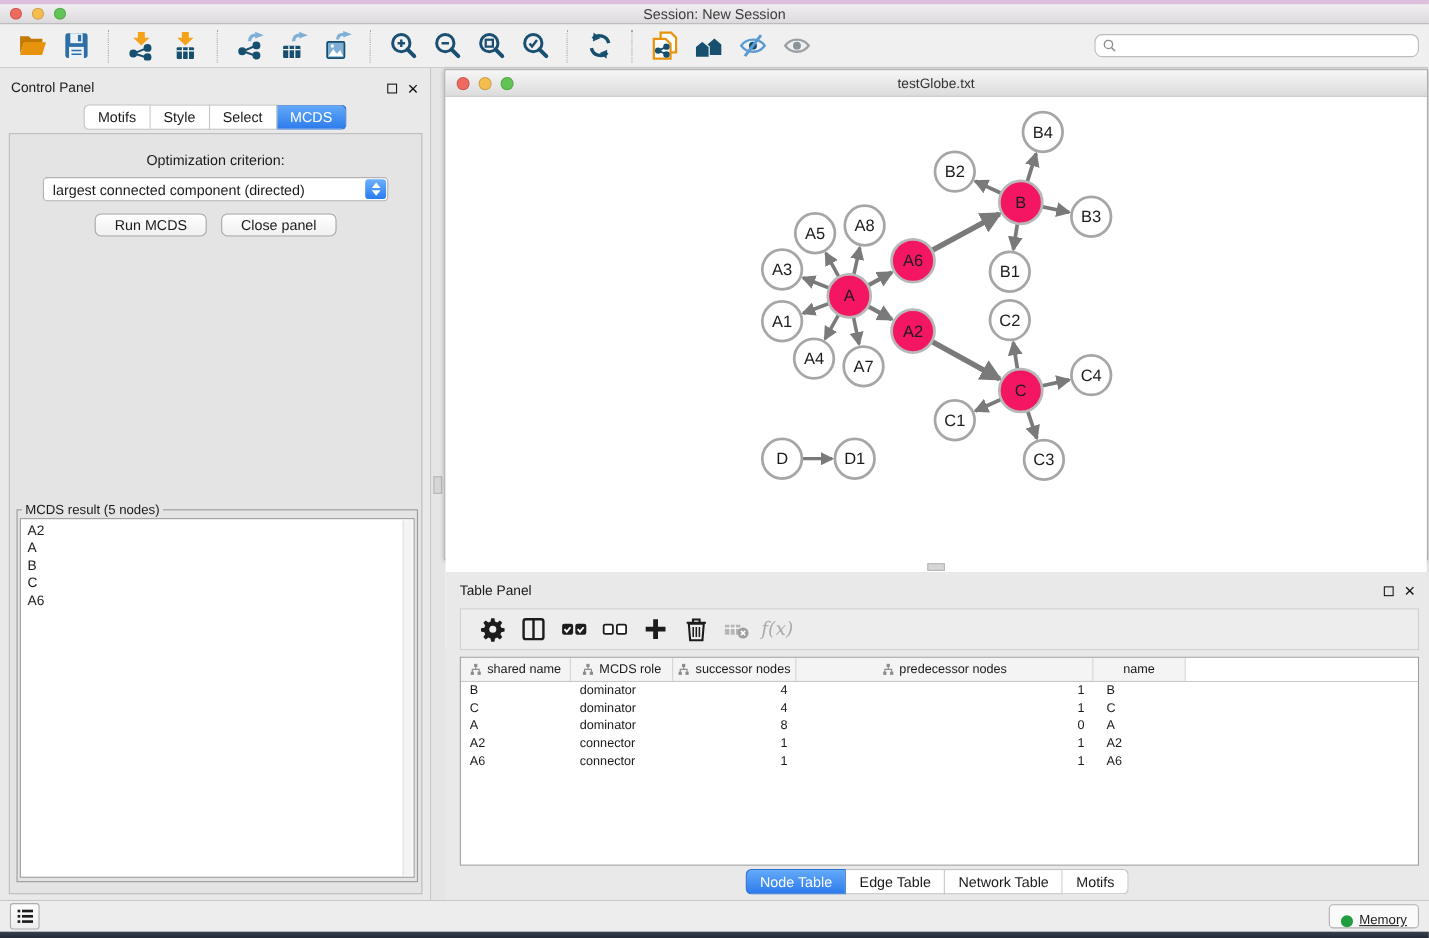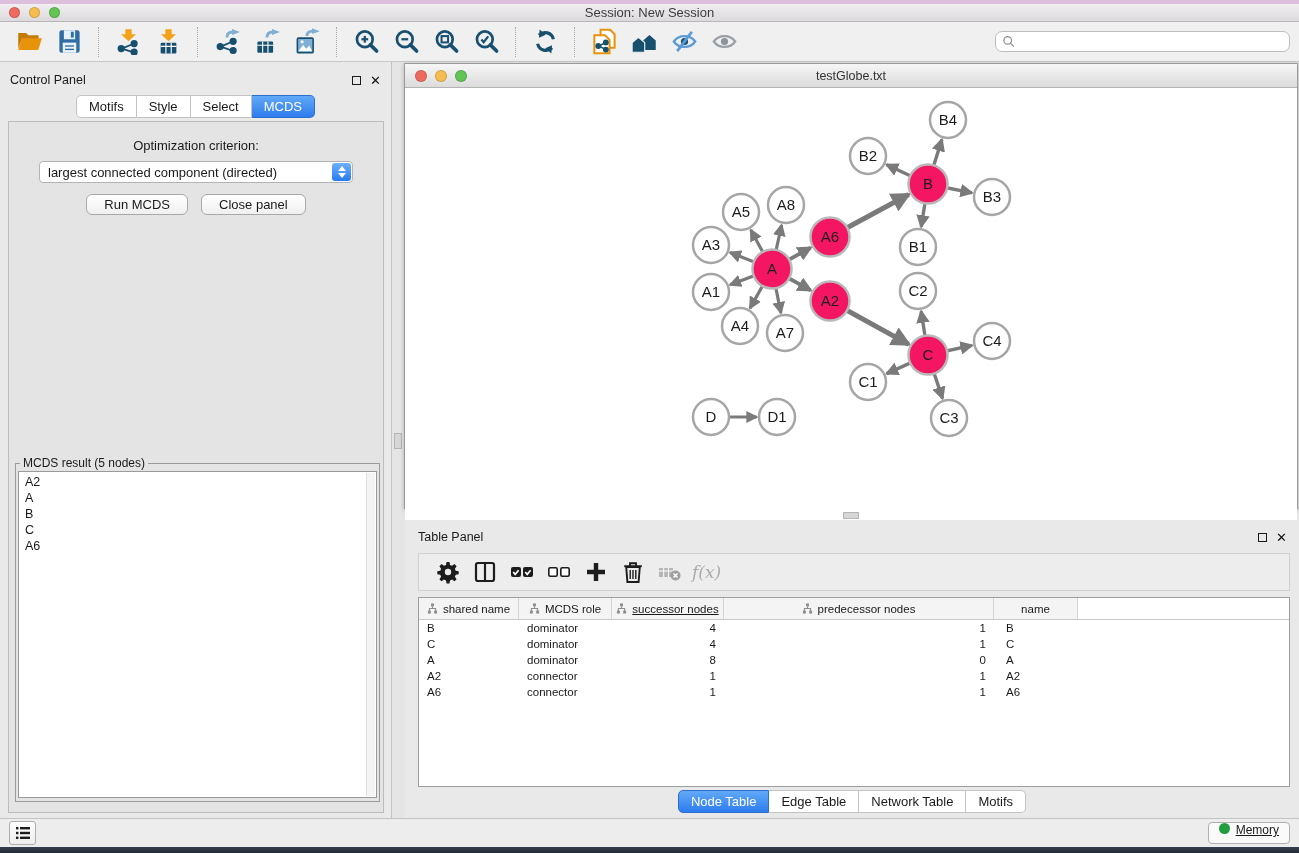--- a/index.html
+++ b/index.html
@@ -103,28 +103,28 @@
   .thead { height: 22px; background: #f4f4f4; border-bottom: 1px solid #c9c9c9; display: flex; justify-content: space-between; }
   .th { display: flex; align-items: center; justify-content: center; gap: 5px; border-right: 1px solid #d4d4d4; height: 100%; }
   .th svg { width: 11px; height: 11px; }
   .th-fill { flex: 1; background: #fff; }
   .trow { display: flex; height: 16px; line-height: 16px; }
   .c0 { width: 100px; padding-left: 8px; }
   .c1 { width: 93px;  padding-left: 8px; }
   .c2 { width: 112px; text-align: right; padding-right: 8px; }
   .c3 { width: 270px; text-align: right; padding-right: 8px; }
   .c4 { width: 84px;  padding-left: 12px; }
-  .h0 { width: 100px; } .h1 { width: 93px; } .h2 { width: 112px; text-decoration: underline; } .h3 { width: 270px; } .h4 { width: 84px; }
+  .h0 { width: 100px; } .h1 { width: 93px; } .h2 { width: 112px; } .h3 { width: 270px; } .h4 { width: 84px; }
   .tp-tabs { margin-top: 3px; display: flex; justify-content: center; }
 
   
   .status-bar { height: 29px; background: #ededed; border-top: 1px solid #c3c3c3; display: flex; align-items: center; padding: 0 9px; }
   .list-btn { width: 27px; height: 24px; border: 1px solid #adadad; border-radius: 3px; background: linear-gradient(#fdfdfd,#eeeeee); display: flex; align-items: center; justify-content: center; }
   .list-btn svg { width: 16px; height: 14px; }
-  .memory-btn { margin-left: auto; height: 22px; border: 1px solid #b0b0b0; border-radius: 4px; background: #fafafa; display: flex; align-items: flex-start; gap: 6px; padding: 0 10px; font-size: 12px; text-decoration: underline; }
+  .memory-btn { margin-left: auto; height: 22px; border: 1px solid #b0b0b0; border-radius: 4px; background: #fafafa; display: flex; align-items: flex-end; gap: 6px; padding: 0 10px; font-size: 12px; text-decoration: underline; }
   .mem-dot { width: 11px; height: 11px; border-radius: 50%; background: #1f9d3f; }
   .desktop-strip { height: 6px; background: linear-gradient(#37404e,#222a36); }
 </style>
 </head>
 <body>
 
 <div class="top-strip"></div>
 
 <div class="titlebar">
   <div class="traffic">

